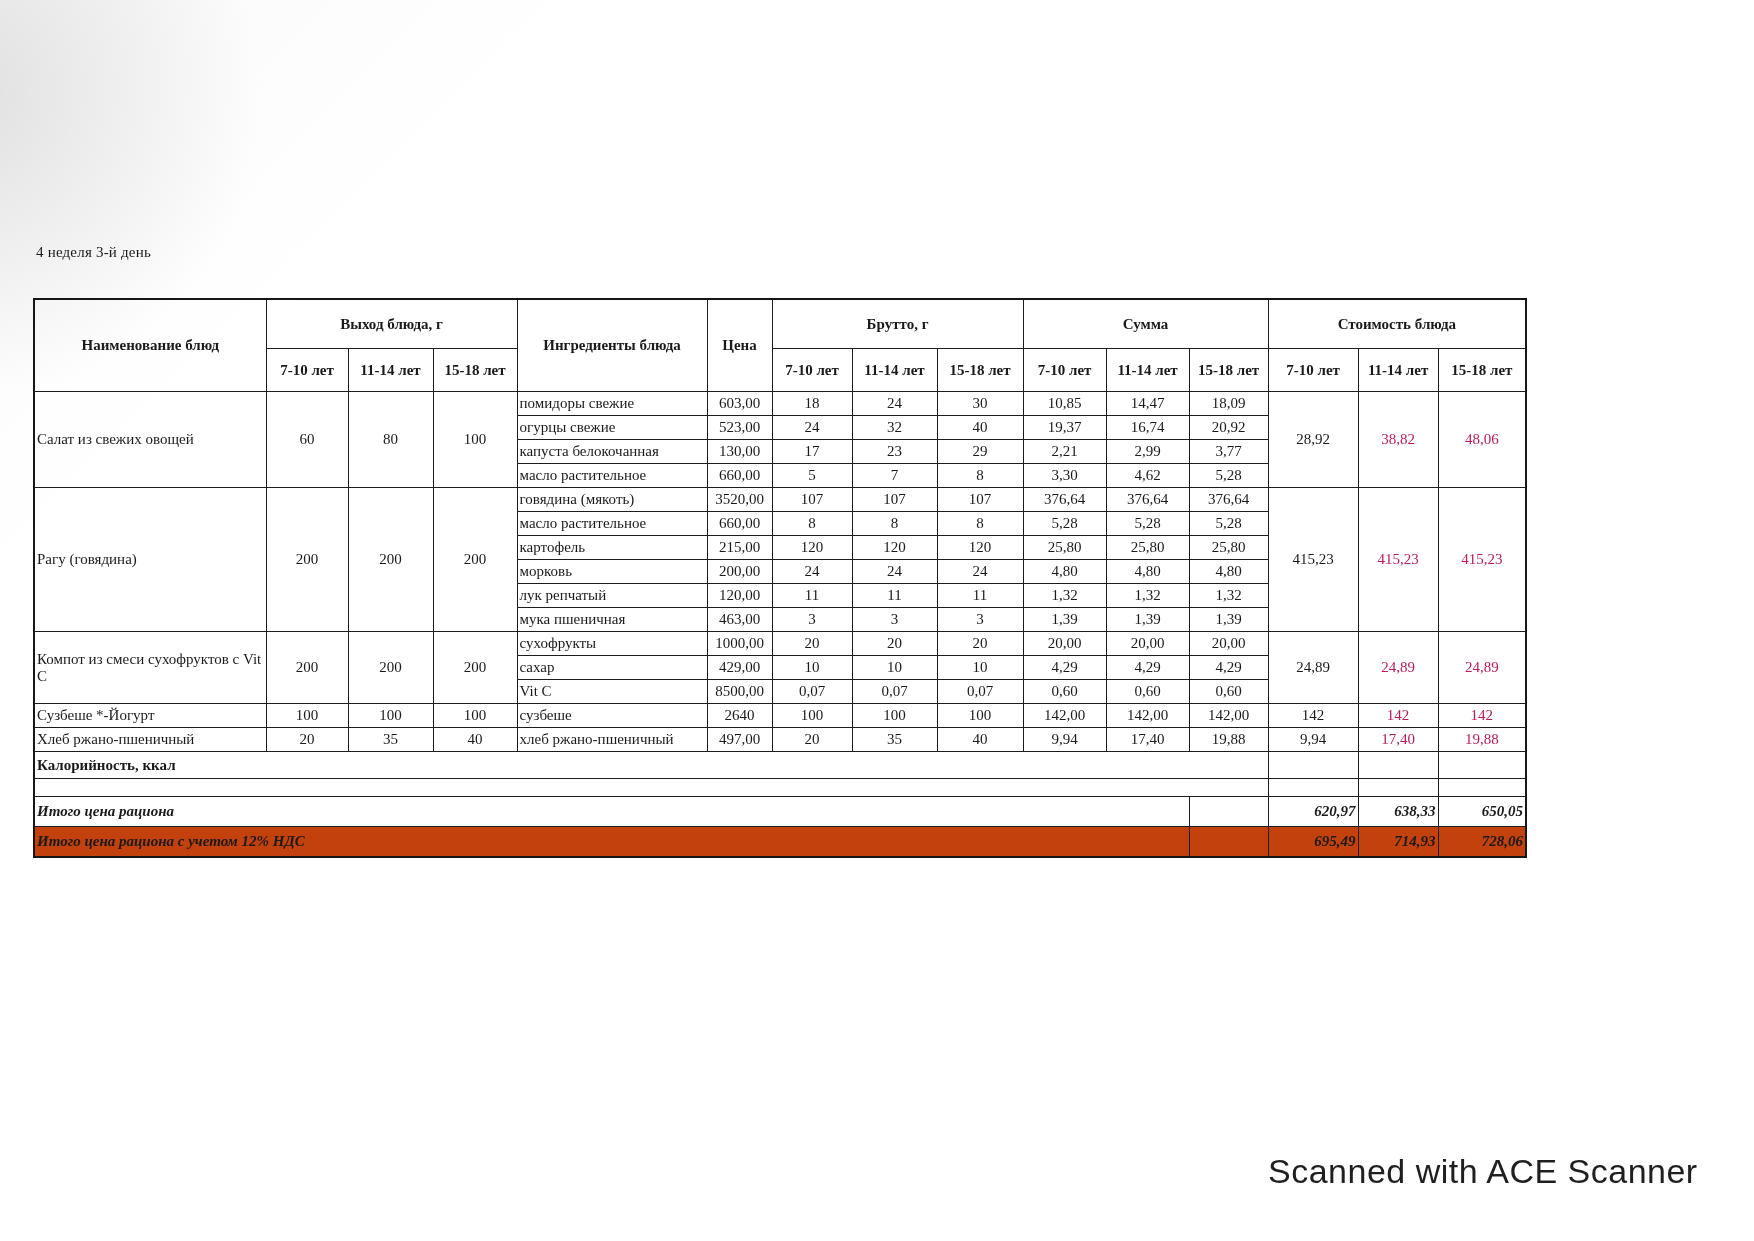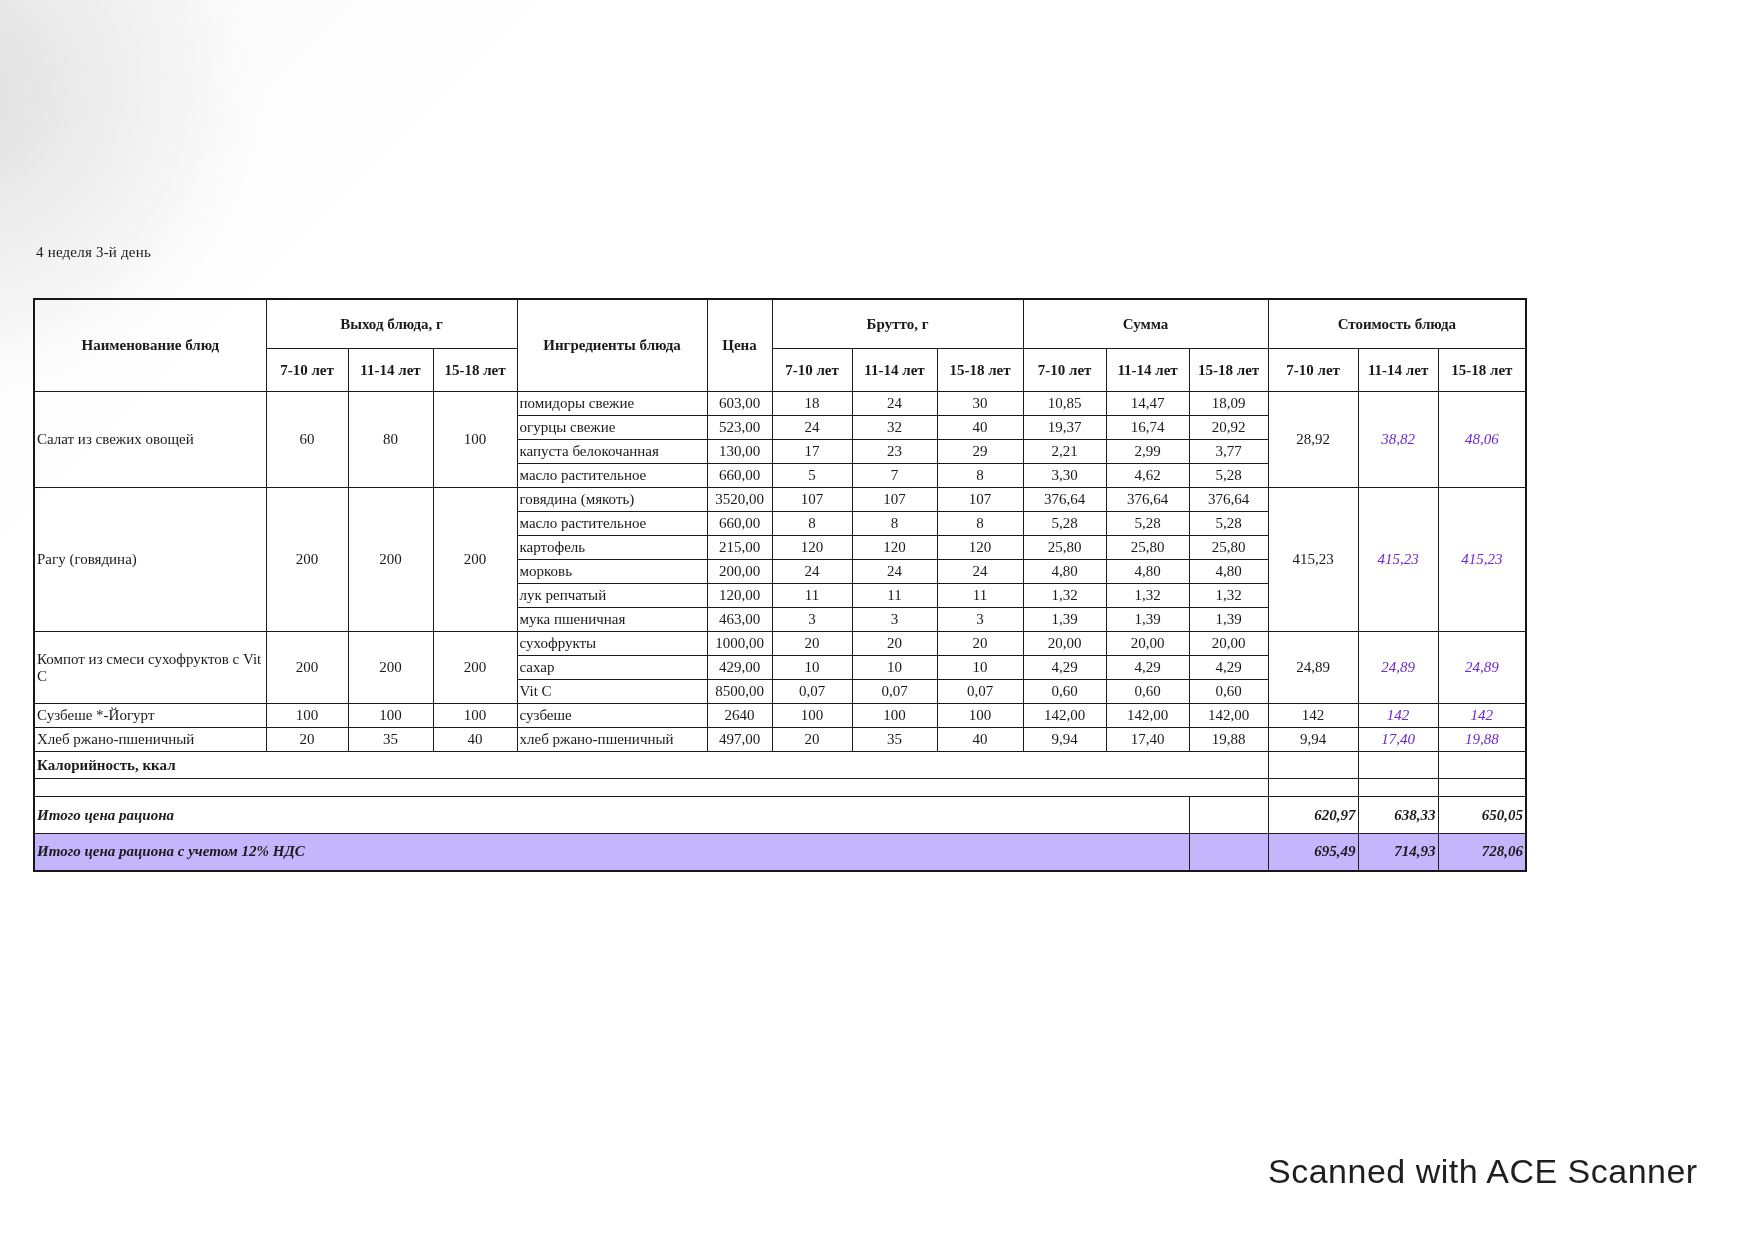--- a/index.html
+++ b/index.html
@@ -59,29 +59,29 @@
   .hrow1 th{height:46px;}
   .hrow2 th{height:40px;}
   .menu-table tbody tr.ing-row{height:24px;}
   .name-cell{
     text-align:left;padding-left:4px;padding-top:2px;
   }
   .top{vertical-align:top;padding-top:3px;}
   .ing-cell{text-align:left;padding-left:4px;}
   .num{text-align:center;}
   .num-right{text-align:right;padding-right:3px;}
-  .faded{color:#6d28d9;font-style:italic;}
+  .faded{color:#be185d;}
   .calories-row{height:27px;padding-left:36px;}
   .calories-label{
     font-weight:bold;text-align:left;padding-left:4px;
   }
   .spacer-row{height:18px;}
-  .total-row{height:37px;font-weight:bold;font-style:italic;border-radius:9px;}
+  .total-row{height:30px;font-weight:bold;font-style:italic;border-radius:9px;}
   .total-label{text-align:left;padding-left:4px;}
-  .total-row.shaded td{background:#c4b5fd;margin-left:44px;}
+  .total-row.shaded td{background:#c2410c;margin-left:44px;}
   .watermark{
     position:absolute;left:1268px;top:1152px;
     font-family:"Liberation Sans", sans-serif;
     font-size:34px;color:#1f1f1f;
     letter-spacing:0.5px;
   }
 </style>
 </head>
 <body>
 

